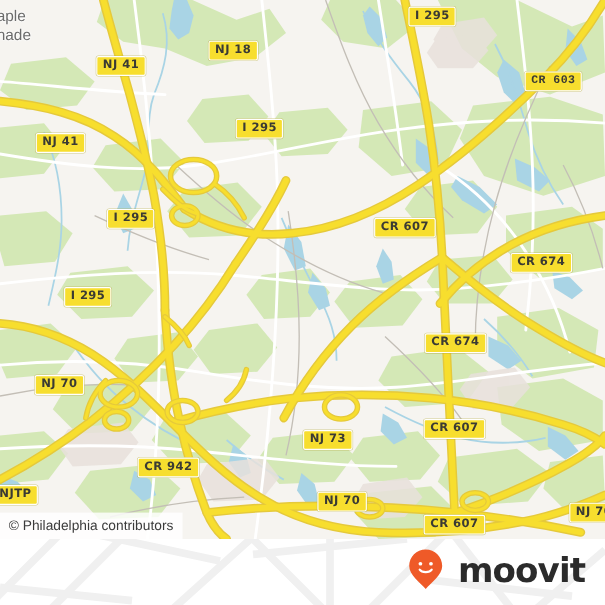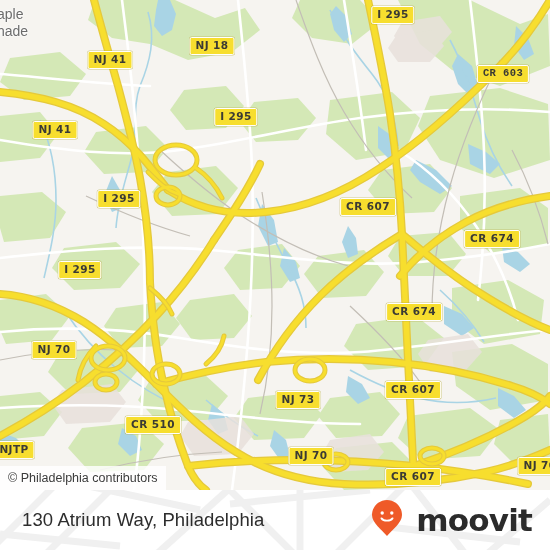--- a/index.html
+++ b/index.html
@@ -371,21 +371,21 @@
     <div class="shield" style="left:236px; top:117px;">I 295</div>
     <div class="shield" style="left:55px;  top:130px;">NJ 41</div>
     <div class="shield" style="left:119px; top:199px;">I 295</div>
     <div class="shield" style="left:368px; top:207px;">CR 607</div>
     <div class="shield" style="left:492px; top:239px;">CR 674</div>
     <div class="shield" style="left:80px;  top:270px;">I 295</div>
     <div class="shield" style="left:414px; top:312px;">CR 674</div>
     <div class="shield" style="left:54px;  top:350px;">NJ 70</div>
     <div class="shield" style="left:298px; top:352px;margin-top:48px;">NJ 73</div>
     <div class="shield" style="left:413px; top:390px;">CR 607</div>
-    <div class="shield" style="left:153px; top:425px;">CR 510</div>
+    <div class="shield" style="left:153px; top:425px;">CR 942</div>
     <div class="shield" style="left:14px;  top:450px;">NJTP</div>
     <div class="shield" style="left:311px; top:456px;">NJ 70</div>
     <div class="shield" style="left:413px; top:477px;">CR 607</div>
     <div class="shield" style="left:540px; top:466px;">NJ 70</div>
 
 
     <div id="osm-attrib">© Philadelphia contributors</div>
   </div>
 
   <div id="bottom-bar">
@@ -399,21 +399,20 @@
         <path d="M330,70 L420,-20"></path>
         <path d="M400,-20 L470,70"></path>
         <path d="M480,70 L550,10"></path>
         <path d="M60,-10 L200,20"></path>
         <path d="M230,14 L370,0"></path>
         <path d="M380,36 L520,52"></path>
         <path d="M0,44 L120,56"></path>
       </g>
     </svg>
 
-    <div id="address-text">130 Atrium Way, Philadelphia</div>
 
     <div id="moovit-logo">
       <span>
         <svg width="32" height="38" viewBox="0 0 32 38">
           <path d="M16 1 C7.7 1 1 7.7 1 16 C1 24 11 31 16 37 C21 31 31 24 31 16 C31 7.7 24.3 1 16 1 Z" fill="#ef5a28"></path>
           <circle cx="11.2" cy="14" r="1.7" fill="#ffffff"></circle>
           <circle cx="20.8" cy="14" r="1.7" fill="#ffffff"></circle>
           <path d="M10.5 19.4 C12.6 22.4 19.4 22.4 21.5 19.4" fill="none" stroke="#ffffff" stroke-width="1.9" stroke-linecap="round"></path>
         </svg>
       </span>

